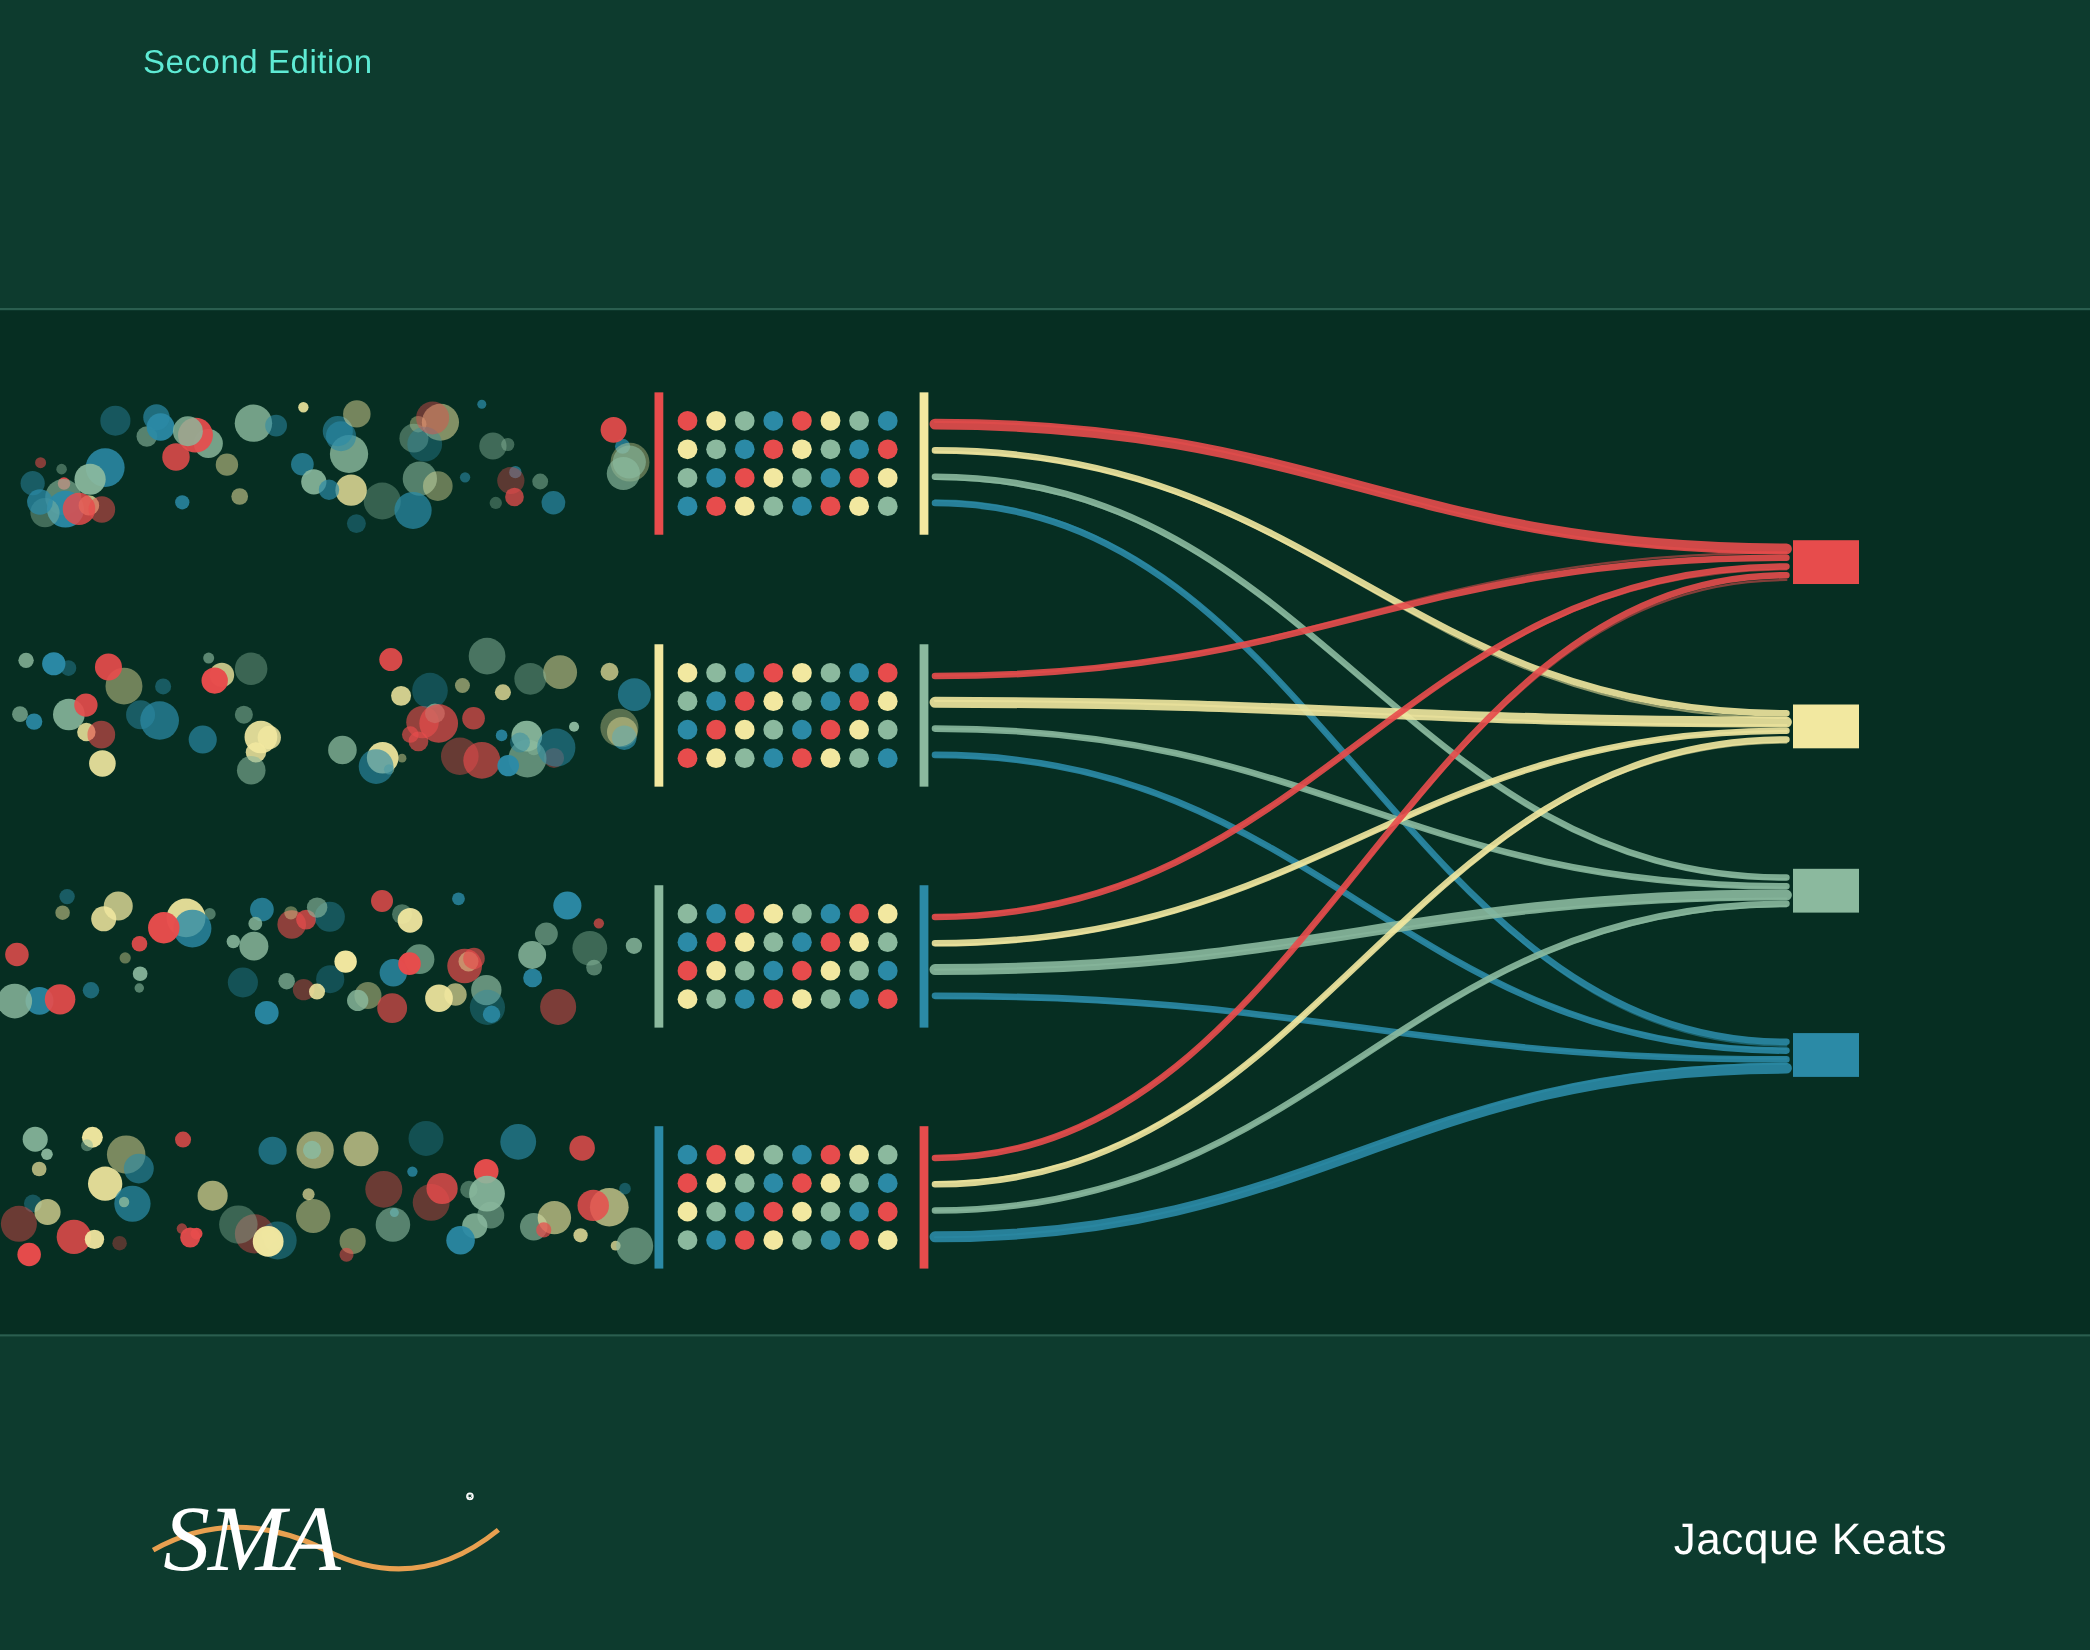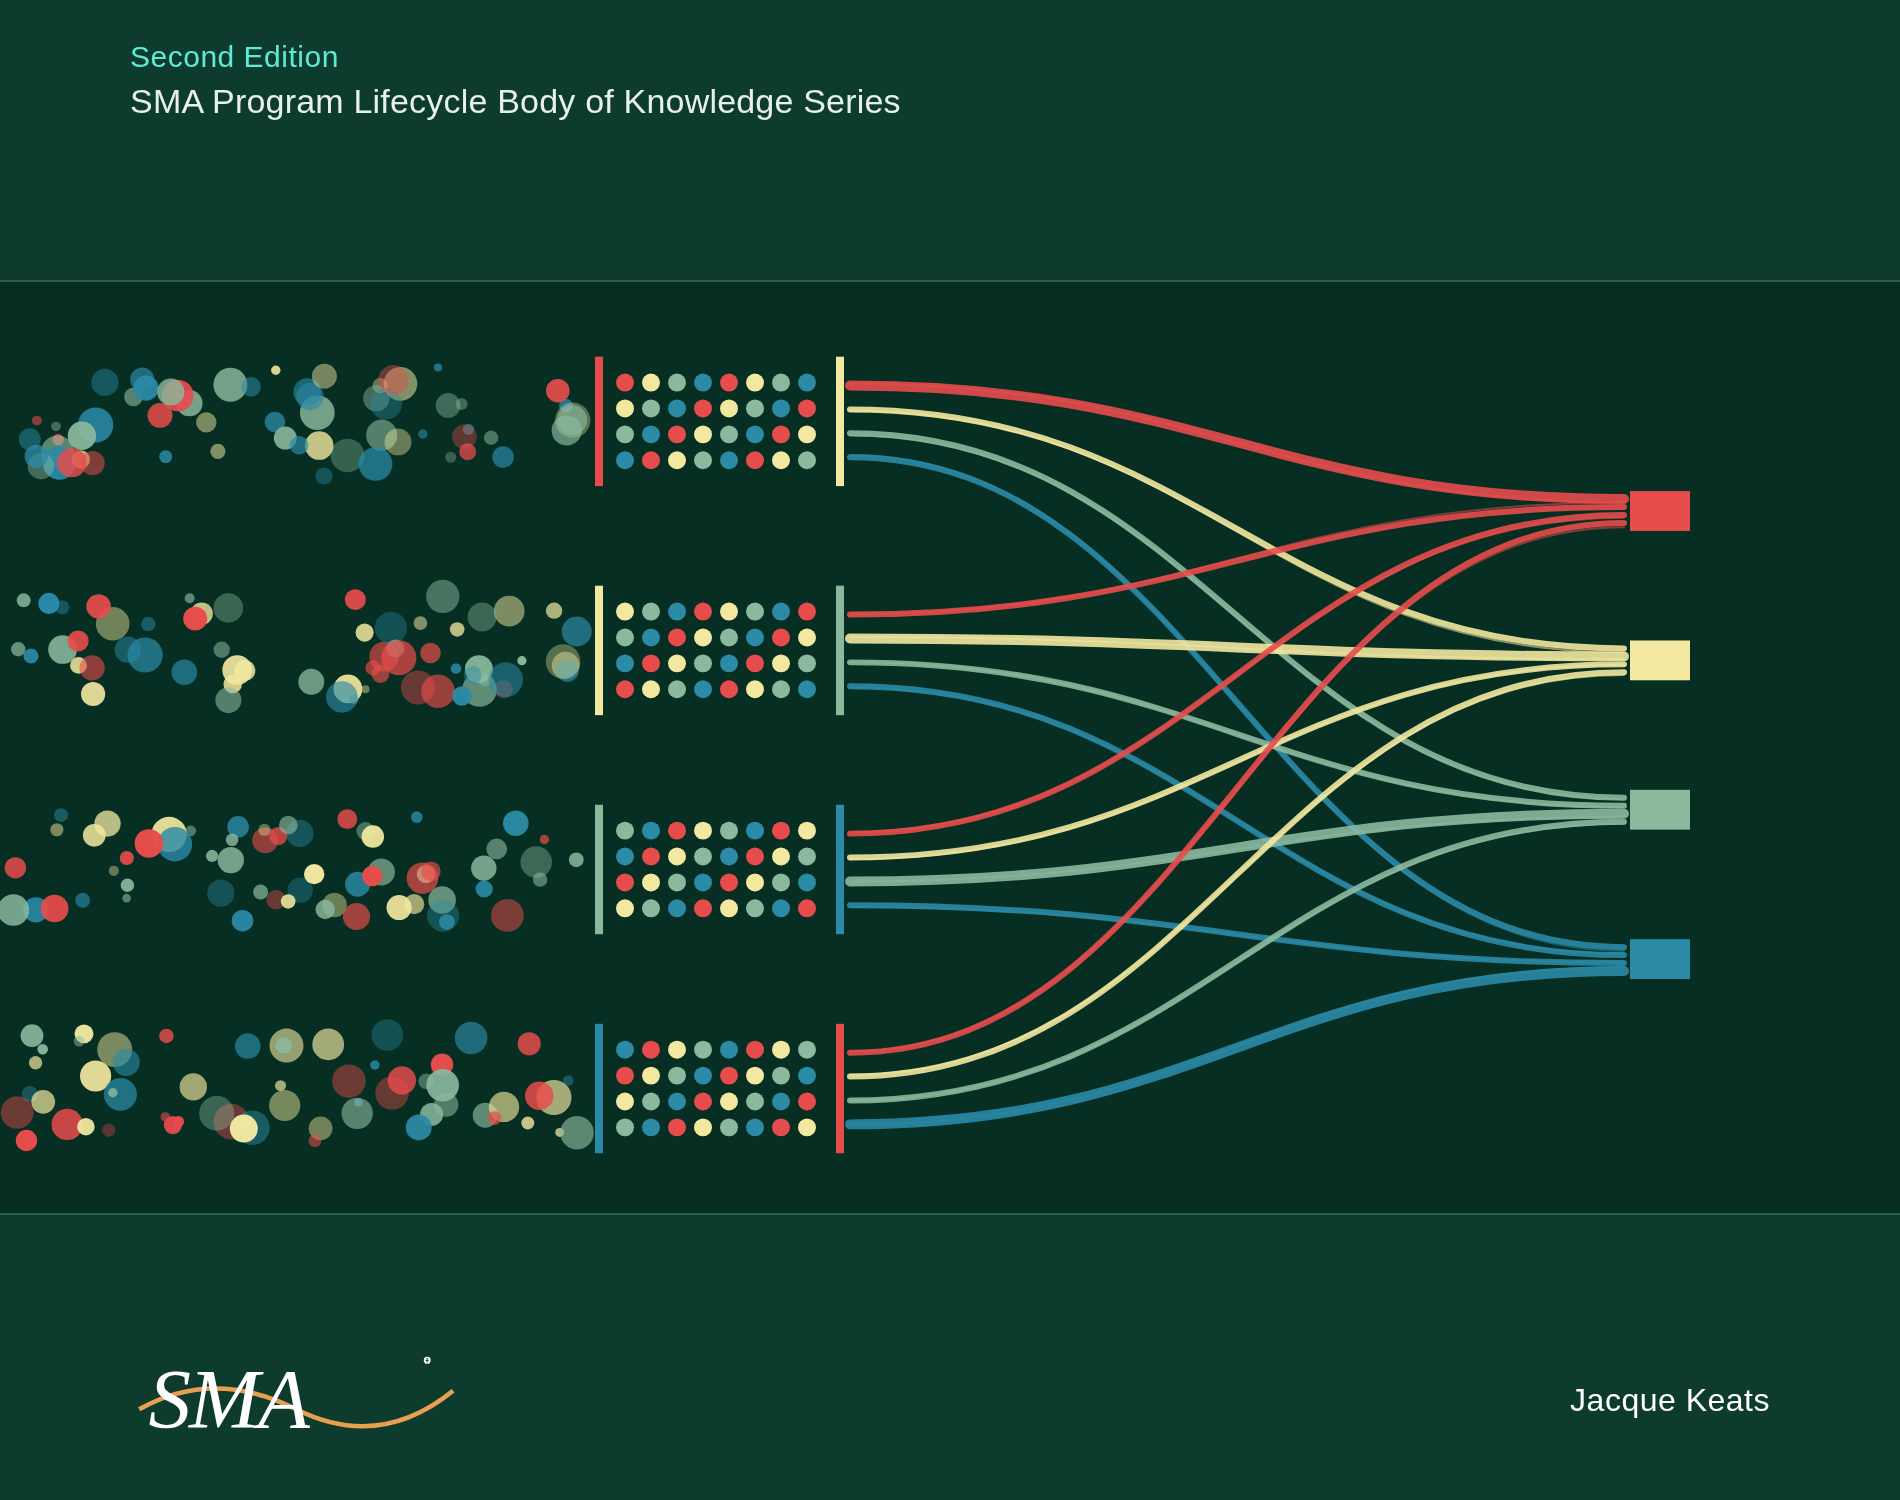--- a/index.html
+++ b/index.html
@@ -57,32 +57,31 @@
     bottom: 40px;
     left: 130px;
     right: 130px;
     display: flex;
     align-items: center;
     justify-content: space-between;
   }
   .logo { display: flex; align-items: center; }
   .logo svg { height: 120px; }
   .author {
-    font-size: 32px;
+    font-size: 40px;
     font-weight: 300;
     color: #ffffff;
     letter-spacing: 0.5px;
   }
 </style>
 </head>
 <body>
 
 <div class="header">
   <div class="edition">Second Edition</div>
-  <div class="subtitle">SMA Program Lifecycle Body of Knowledge Series</div>
 </div>
 
 <div class="illustration">
   <svg id="art" viewBox="0 0 1900 935" preserveAspectRatio="none">
       <circle cx="381.7" cy="153.8" r="15.6" fill="#8bb99e" fill-opacity="0.59"></circle>
       <circle cx="566.0" cy="124.2" r="6.9" fill="#2b8aa6" fill-opacity="0.77"></circle>
       <circle cx="165.7" cy="175.4" r="6.5" fill="#2b8aa6" fill-opacity="0.85"></circle>
       <circle cx="400.4" cy="102.3" r="16.9" fill="#f2e8a0" fill-opacity="0.53"></circle>
       <circle cx="380.1" cy="104.1" r="7.6" fill="#f2e8a0" fill-opacity="0.39"></circle>
       <circle cx="58.2" cy="158.3" r="5.7" fill="#e74c4c" fill-opacity="0.93"></circle>

